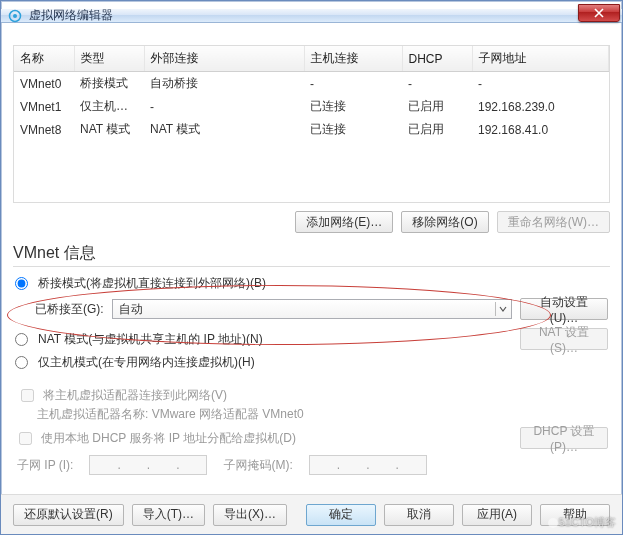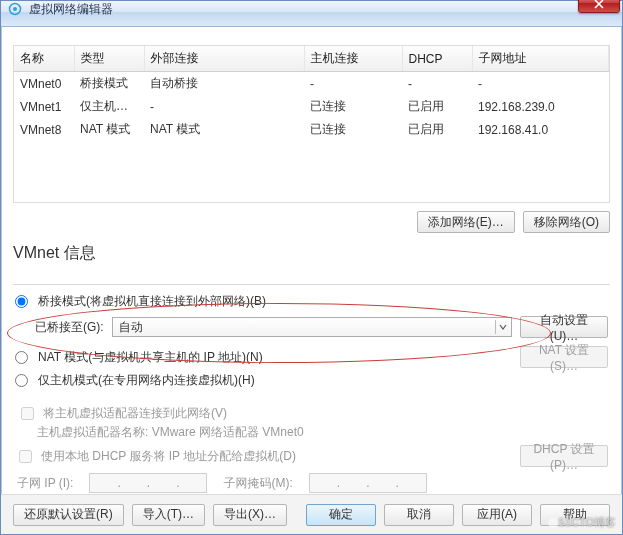--- a/index.html
+++ b/index.html
@@ -1,22 +1,22 @@
 <!DOCTYPE html>
 <html><head>
 <meta charset="utf-8">
 <style>
   * { box-sizing: border-box; font-family: "Microsoft YaHei", "SimSun", Tahoma, sans-serif; }
   body { margin:0; background:#ddd; width:623px; height:535px; overflow:hidden; font-size:12px; color:#333;}
   .window { width:623px; height:535px; background:#fff; border:1px solid #6a8bbd; box-shadow:0 0 0 1px #b6c6de inset; position:relative;}
   .titlebar {
-    height:26px;
+    height:14px;
     background: linear-gradient(to bottom, #f0f5fc 0%, #d9e6f7 45%, #c2d7f0 46%, #dcebfb 100%);
     border-bottom:1px solid #9ab5d6;
-    display:flex; padding:0 2px 0 6px;
+    display:flex; align-items:center; padding:0 2px 0 6px;margin-top:8px;
   }
   .titlebar .icon-wrap { width:16px; height:16px; margin-right:6px; display:flex; align-items:center; justify-content:center;}
   .titlebar .title { flex:1; font-size:12px; color:#1f2f4a;}
   .close-btn {
     width:42px; height:18px; margin-top:-6px;
     background: linear-gradient(to bottom, #e27e7e 0%, #c73939 45%, #b02020 46%, #d24a4a 100%);
     border:1px solid #8a1a1a; border-radius:0 0 3px 3px; box-shadow:0 1px 2px rgba(0,0,0,.35);
     display:flex; align-items:center; justify-content:center; color:#fff; cursor:pointer;
   }
   .content { position:absolute; top:26px; left:0; right:0; bottom:0; padding:18px 12px 46px 12px;}
@@ -27,21 +27,21 @@
   .toolbar-row { display:flex; justify-content:flex-end; gap:8px; margin-top:8px;}
   .btn {
     height:22px; padding:0 10px; font-size:12px;
     background:linear-gradient(#fdfdfd,#e9e9e9);
     border:1px solid #b5b5b5; border-radius:2px; cursor:pointer;
     display:inline-flex; align-items:center; justify-content:center; color:#333;
   }
   .btn[disabled] { color:#9e9e9e; background:#f4f4f4; border-color:#d0d0d0; cursor:default;}
   .btn.primary { background:linear-gradient(#eaf6fe,#c9e3f6); border-color:#6ea6cf;}
   .section-title { margin-top:10px; font-size:16px; color:#333;}
-  .info-box { position:relative; padding:4px 2px 6px 2px; border-top:1px solid #dcdcdc; margin-top:20px;}
+  .info-box { position:relative; padding:4px 2px 6px 2px; border-top:1px solid #dcdcdc; margin-top:2px;}
   .radio-line { display:flex; align-items:center; gap:6px; padding:4px 0 4px 0;}
   .radio-line input[type=radio]{ margin:0 4px 0 0;}
   .inline-block-row { display:flex; align-items:center; gap:8px; padding:3px 0 3px 20px;}
   .inline-block-row label{ white-space:nowrap;}
   .select-box {
     flex:1; height:20px; border:1px solid #abadb3; background:linear-gradient(#fff,#f3f3f3);
     display:flex; align-items:center; padding:0 18px 0 6px; position:relative; cursor:pointer;
   }
   .select-box .arrow { position:absolute; right:2px; top:2px; width:14px; height:14px; border-left:1px solid #bcbcbc; display:flex; align-items:center; justify-content:center;}
   .side-btn { width:88px;}
@@ -133,20 +133,21 @@
             <td>已启用</td>
             <td>192.168.41.0</td>
           </tr>
         </tbody>
       </table>
     </div>
 
     <div class="toolbar-row">
       <button class="btn">添加网络(E)…</button>
       <button class="btn">移除网络(O)</button>
+      <button class="btn" disabled="">重命名网络(W)…</button>
     </div>
 
     <div class="section-title">VMnet 信息</div>
 
     <div class="info-box">
 
       <div class="radio-line">
         <input type="radio" name="mode" checked="" style="">
         <span>桥接模式(将虚拟机直接连接到外部网络)(B)</span>
       </div>

